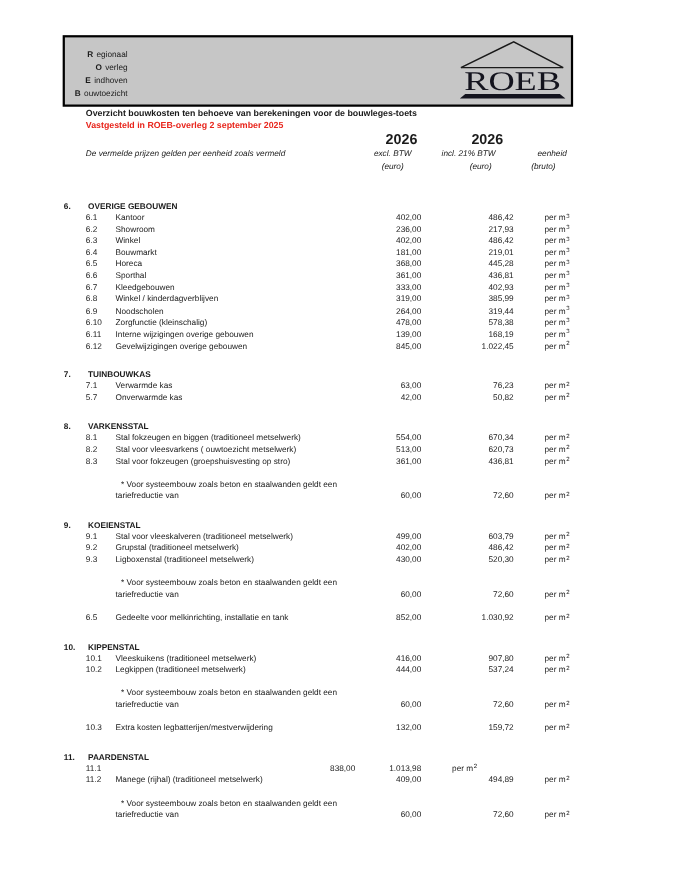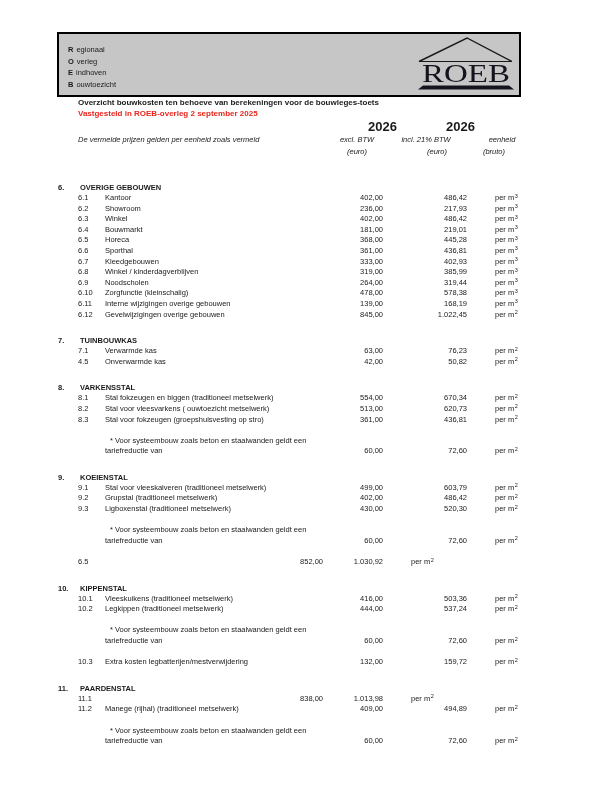--- a/index.html
+++ b/index.html
@@ -10,30 +10,30 @@
   html,body{margin:0;padding:0;background:#ffffff;}
   .page{
     position:relative;width:612px;height:792px;background:#ffffff;
     font-family:"Liberation Sans", sans-serif;color:var(--ink);overflow:hidden;
   }
   
   .header-box{
     position:absolute;left:57px;top:32px;width:460px;height:61px;
     background:var(--header-bg);border:2.5px solid #000;
   }
-  .acronym{position:absolute;left:9px;top:10px;font-size:7.5px;line-height:11.5px;}
+  .acronym{position:absolute;left:9px;top:10px;font-size:7.5px;line-height:11.5px;text-align:right;}
   .acronym .init{font-weight:bold;}
   .acronym .rest{margin-left:3px;}
   .logo{position:absolute;right:4px;top:1px;width:100px;height:71px;}
   .logo svg{display:block;width:100px;height:59px;}
   
   .doc-title{position:absolute;left:78px;top:98px;font-size:8px;font-weight:bold;}
   .doc-approval{position:absolute;left:78px;top:108.5px;font-size:8px;font-weight:bold;color:var(--accent-red);text-align:right;}
   .price-note{position:absolute;left:78px;top:135px;font-size:7.5px;font-style:italic;}
-  .year{position:absolute;top:119px;width:64px;text-align:right;font-size:13px;font-weight:bold;}
+  .year{position:absolute;top:119px;width:64px;text-align:center;font-size:13px;font-weight:bold;}
   .y1{left:333px;} .y2{left:411px;}
   .colsub{position:absolute;font-size:7.5px;font-style:italic;text-align:center;}
   .excl-l{left:325px;top:135px;width:64px;}
   .incl-l{left:382px;top:135px;width:88px;}
   .unit-l{left:472px;top:135px;width:60px;}
   .euro1{left:325px;top:146.5px;width:64px;}
   .euro2{left:393px;top:146.5px;width:88px;}
   .bruto{left:464px;top:146.5px;width:60px;}
   
   .table{position:absolute;left:57px;top:170px;width:470px;font-size:7.5px;}
@@ -192,21 +192,21 @@
     <div class="rows">
   <div class="row">
     <span class="rnum">7.1</span>
     <span class="rlabel">Verwarmde kas</span>
     <span class="v1">63,00</span>
     <span class="v2">76,23</span>
     <span class="unit-cell"><span class="uname">per m</span><span class="usup">2</span></span>
   </div>
 
   <div class="row">
-    <span class="rnum">4.5</span>
+    <span class="rnum">5.7</span>
     <span class="rlabel">Onverwarmde kas</span>
     <span class="v1">42,00</span>
     <span class="v2">50,82</span>
     <span class="unit-cell"><span class="uname">per m</span><span class="usup">2</span></span>
   </div>
 </div>
   </div>
 
   <div class="sec">
     <div class="sec-head"><span class="snum">8.</span><span class="stitle">VARKENSSTAL</span></div>
@@ -289,35 +289,36 @@
     <span class="nline2">tariefreductie van</span>
     <span class="v1">60,00</span>
     <span class="v2">72,60</span>
     <span class="unit-cell"><span class="uname">per m</span><span class="usup">2</span></span>
   </div>
 
   <div class="spacer"></div>
 
   <div class="row">
     <span class="rnum">6.5</span>
+    <span class="rlabel">Gedeelte voor melkinrichting, installatie en tank</span>
     <span class="v1">852,00</span>
     <span class="v2">1.030,92</span>
     <span class="unit-cell"><span class="uname">per m</span><span class="usup">2</span></span>
   </div>
 </div>
   </div>
 
   <div class="sec">
     <div class="sec-head"><span class="snum">10.</span><span class="stitle">KIPPENSTAL</span></div>
     <div class="rows">
   <div class="row">
     <span class="rnum">10.1</span>
     <span class="rlabel">Vleeskuikens (traditioneel metselwerk)</span>
     <span class="v1">416,00</span>
-    <span class="v2">503,36</span>
+    <span class="v2">907,80</span>
     <span class="unit-cell"><span class="uname">per m</span><span class="usup">2</span></span>
   </div>
 
   <div class="row">
     <span class="rnum">10.2</span>
     <span class="rlabel">Legkippen (traditioneel metselwerk)</span>
     <span class="v1">444,00</span>
     <span class="v2">537,24</span>
     <span class="unit-cell"><span class="uname">per m</span><span class="usup">2</span></span>
   </div>

